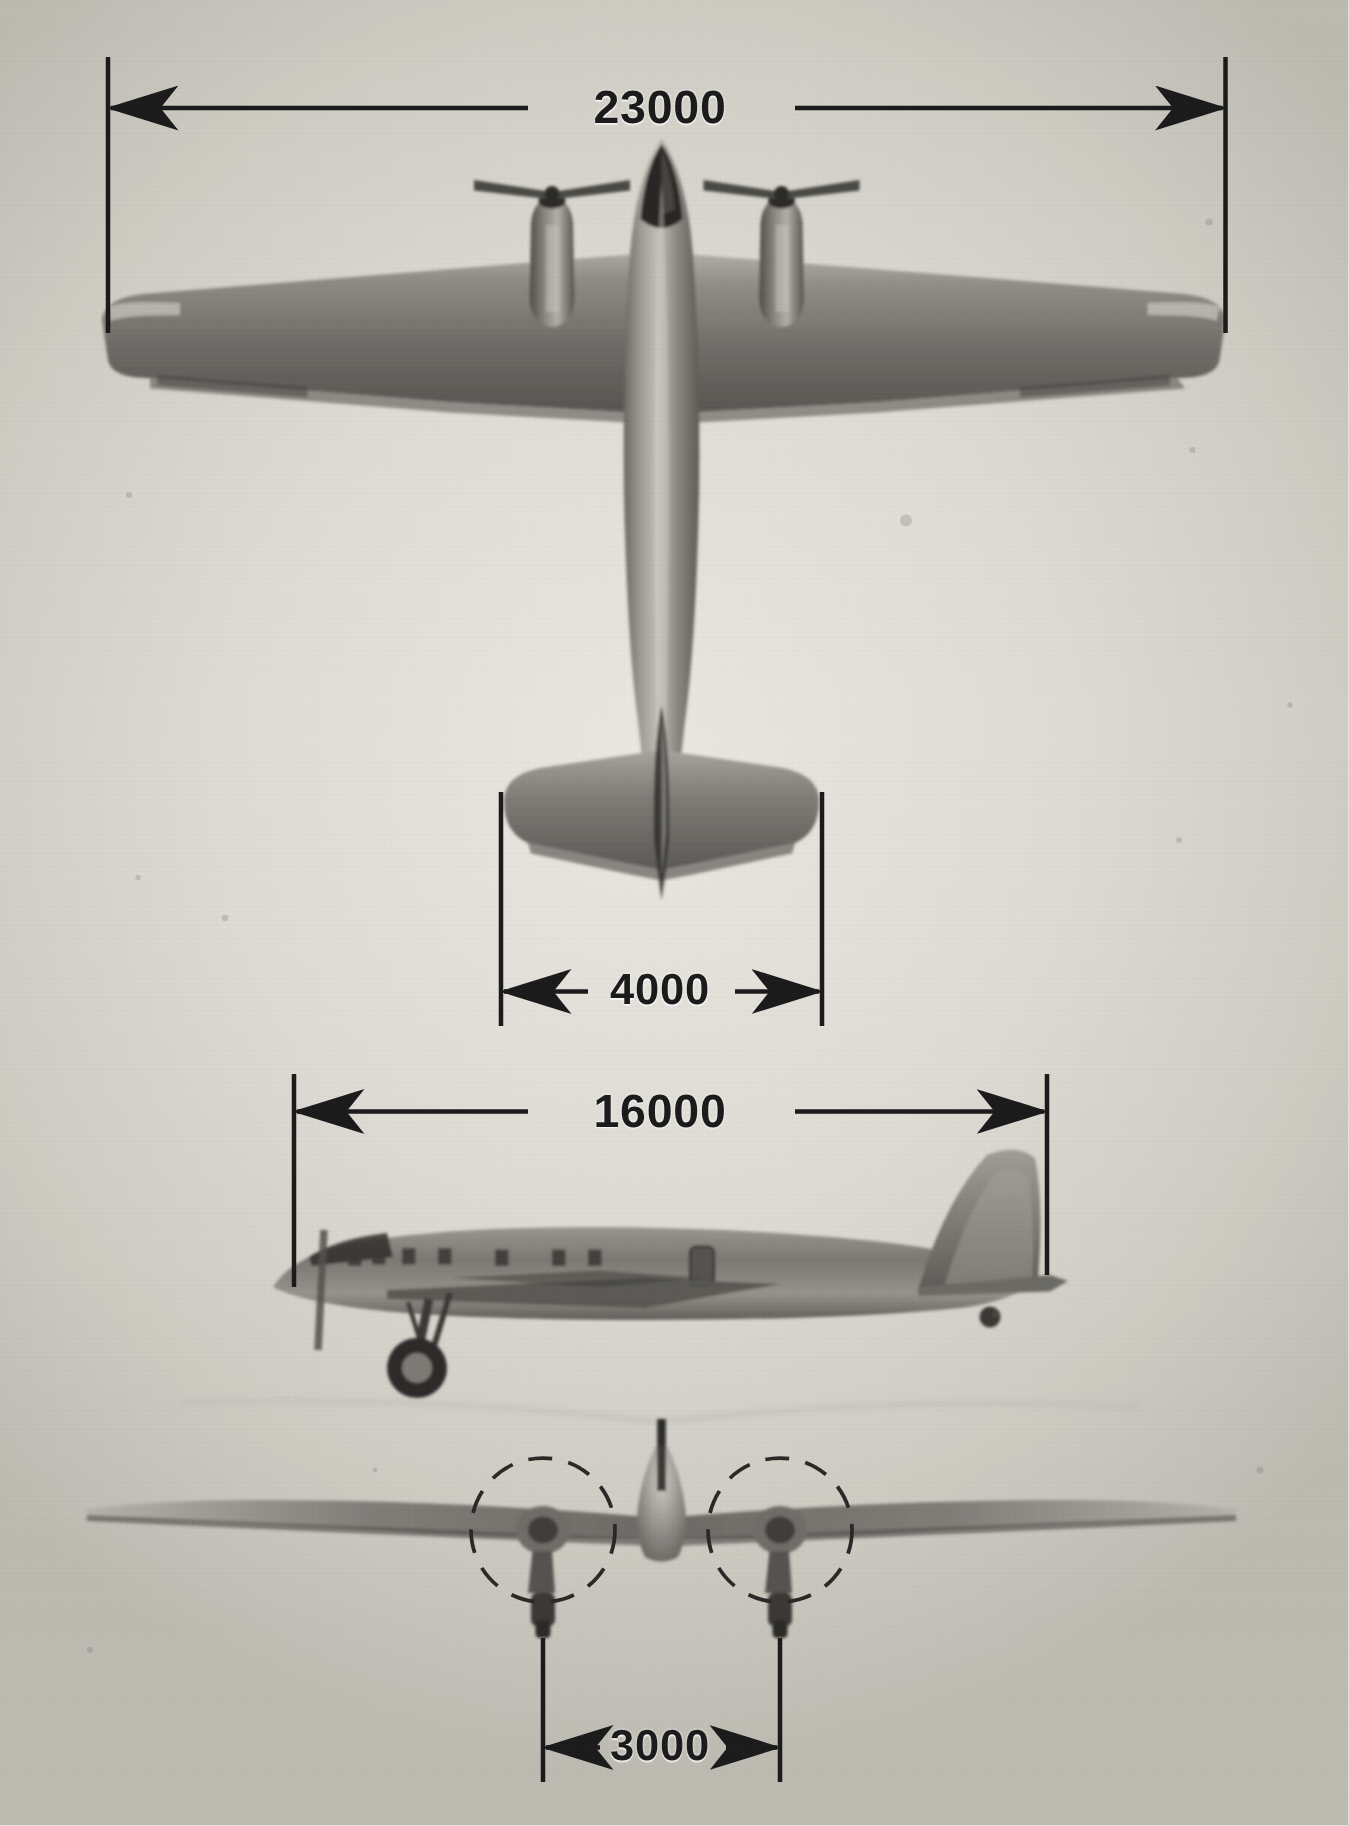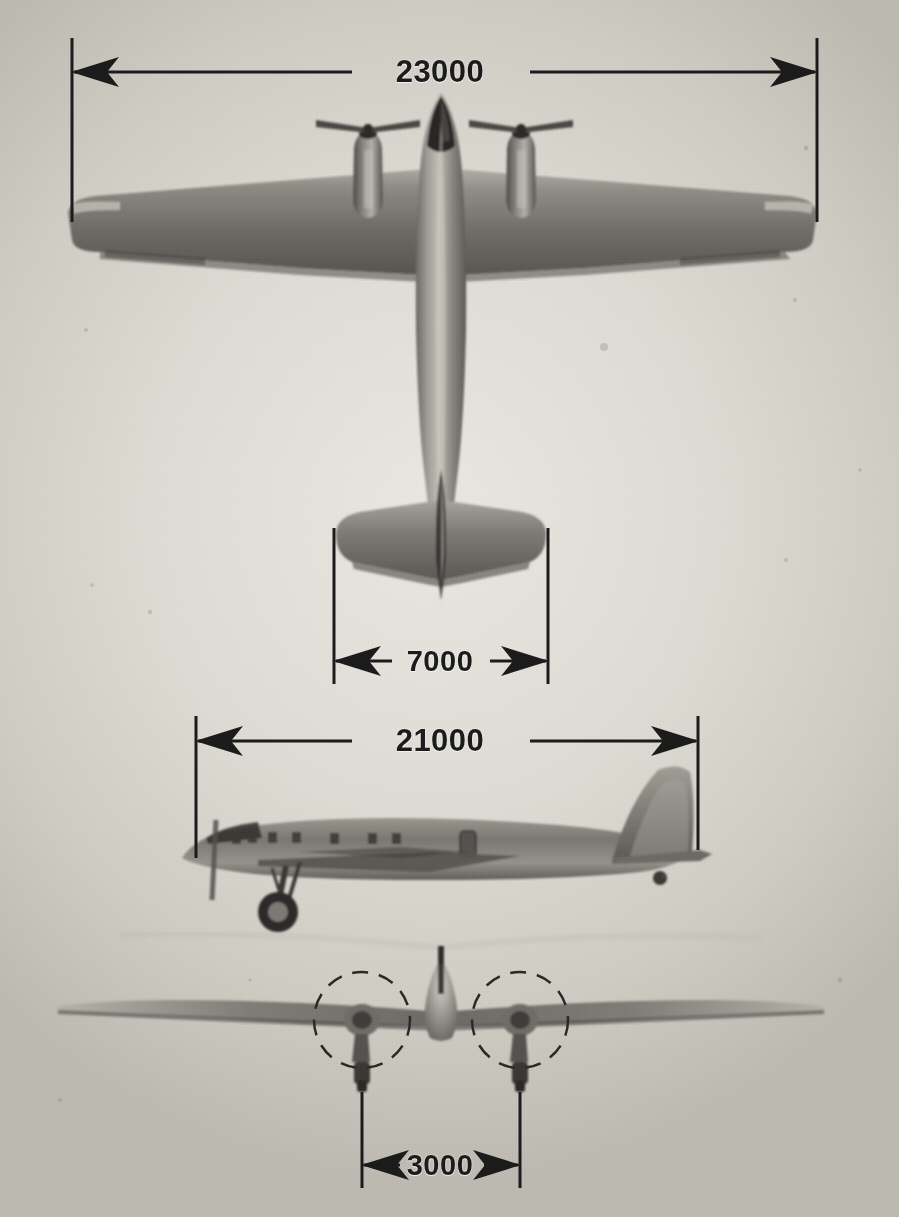--- a/index.html
+++ b/index.html
@@ -313,22 +313,22 @@
       <g>
         <line x1="362" y1="1092" x2="362" y2="1188"></line>
         <line x1="520" y1="1092" x2="520" y2="1188"></line>
         <line x1="364" y1="1165" x2="400" y2="1165" marker-start="url(#arrL)"></line>
         <line x1="484" y1="1165" x2="518" y2="1165" marker-end="url(#arrR)"></line>
       </g>
     </g>
   </svg>
 
   <div class="dimlabel dim-large" style="left:440px; top:72px;">23000</div>
-  <div class="dimlabel dim-mid" style="left:440px; top:661px;">7000</div>
-  <div class="dimlabel dim-large" style="left:440px; top:741px;">21000</div>
+  <div class="dimlabel dim-mid" style="left:440px; top:661px;">4000</div>
+  <div class="dimlabel dim-large" style="left:440px; top:741px;">16000</div>
   <div class="dimlabel dim-mid" style="left:440px; top:1165px;">3000</div>
 
   <div id="grain"></div>
 
   <svg id="specks" viewBox="0 0 899 1217">
     <g fill="#6d6a64" opacity=".5">
       <circle cx="86" cy="330" r="2"></circle>
       <circle cx="806" cy="148" r="2.4"></circle>
       <circle cx="795" cy="300" r="2"></circle>
       <circle cx="604" cy="347" r="4"></circle>

